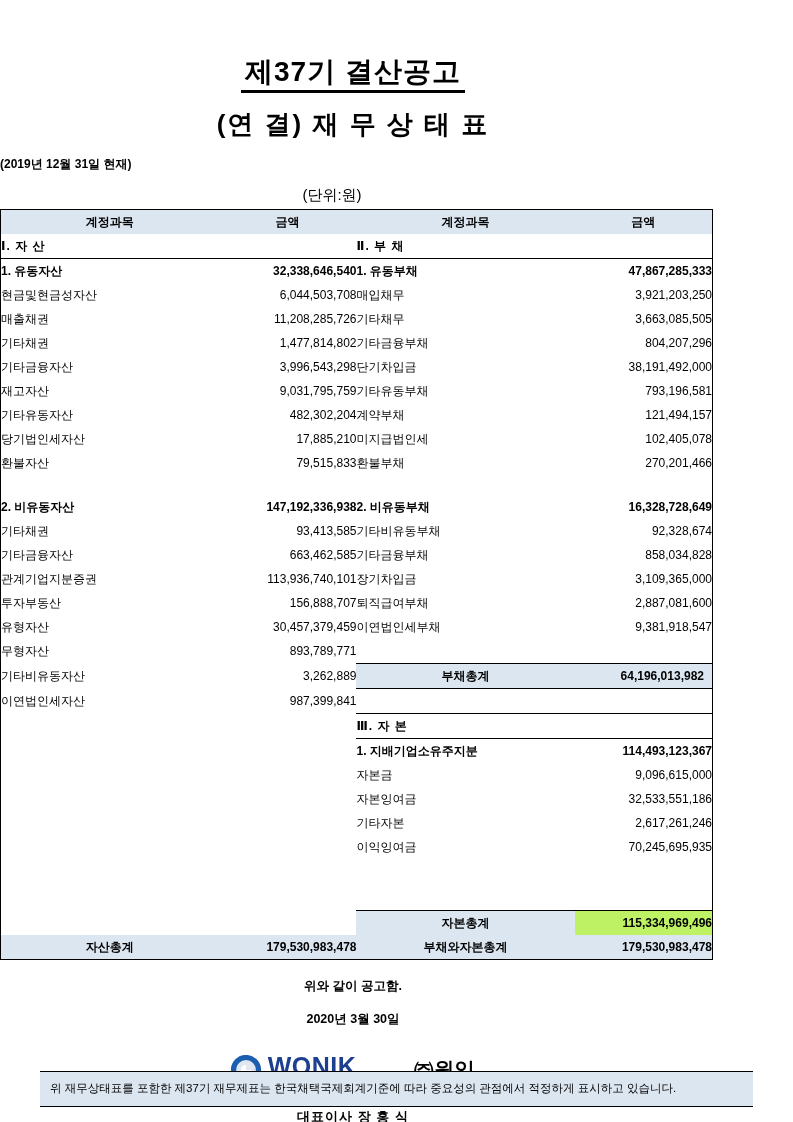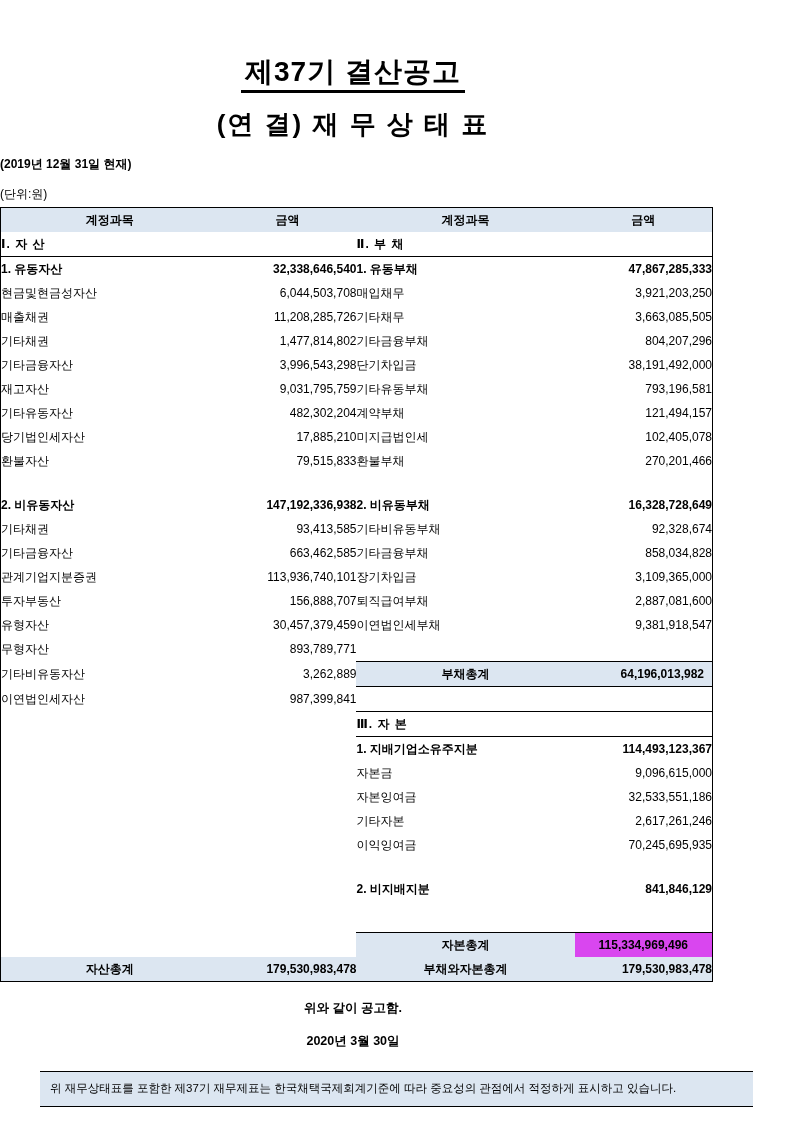--- a/index.html
+++ b/index.html
@@ -49,22 +49,22 @@
     letter-spacing: 2px;
   }
   .title-date {
     text-align: left;
     font-size: 12px;
     font-weight: bold;
     margin: 0;
     padding-top: 14px;
   }
   .unit-label {
-    text-align: left;
-    font-size: 12px;
+    text-align: center;
+    font-size: 15px;
     padding: 13px 42px 4px 0;
   }
 
   
   .bs-wrap {
     margin: 0 auto;
     width: 713px;
   }
   table.bs {
     border-collapse: collapse;
@@ -414,47 +414,41 @@
         <td class="vline-l cell-amt">70,245,695,935</td>
       </tr>
 
       <tr class="gap">
         <td></td>
         <td class="vline-l"></td>
         <td class="mid-div"></td>
         <td class="vline-l"></td>
       </tr>
 
-      <tr>
-        <td></td>
-        <td class="vline-l"></td>
-        <td class="mid-div cell-acc lv-1">2. 비지배지분</td>
-        <td class="vline-l cell-amt bold">841,846,129</td>
-      </tr>
 
       <tr class="gap">
         <td></td>
         <td class="vline-l"></td>
         <td class="mid-div"></td>
         <td class="vline-l"></td>
       </tr>
       <tr class="spacer">
         <td></td>
         <td class="vline-l"></td>
         <td class="mid-div"></td>
         <td class="vline-l"></td>
       </tr>
 
       <tr>
         <td></td>
         <td class="vline-l"></td>
         <td class="mid-div" style="background:#dce6f1;border-top:1.2px solid #000;text-align:center;font-weight:bold;">
           <span>자본총계</span>
         </td>
-        <td class="vline-l" style="background:#d946ef;border-top:1.2px solid #000;text-align:center;padding-right:0;font-weight:bold;">
+        <td class="vline-l" style="background:#bef264;border-top:1.2px solid #000;text-align:right;padding-right:0;font-weight:bold;">
           <span>115,334,969,496</span>
         </td>
       </tr>
 
       <tr class="grand-row">
         <td class="total-label">자산총계</td>
         <td class="vline-l cell-amt">179,530,983,478</td>
         <td class="mid-div total-label">부채와자본총계</td>
         <td class="vline-l cell-amt">179,530,983,478</td>
       </tr>

